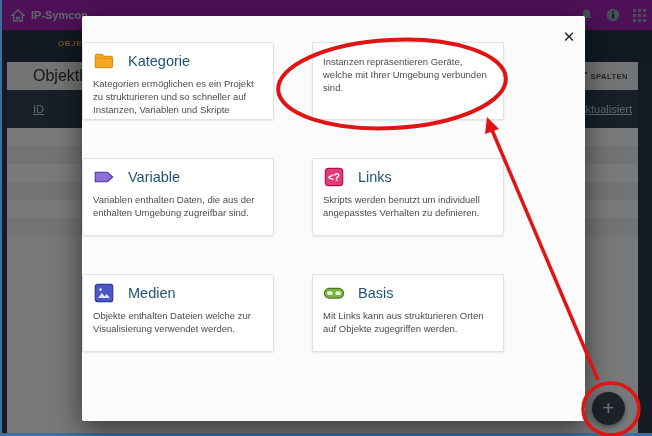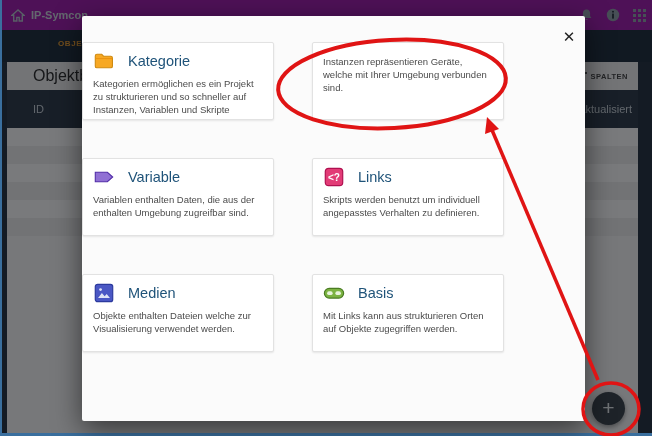--- a/index.html
+++ b/index.html
@@ -15,21 +15,21 @@
   .hdr-icons{position:absolute;right:6px;top:8px;display:flex;gap:13px;align-items:center;}
   .nav{position:absolute;left:2px;top:30px;right:0;height:32px;background:#1d2c3b;}
   .nav-tab{position:absolute;left:56px;top:9px;color:#f0a030;font-size:8px;font-weight:bold;letter-spacing:.6px;white-space:nowrap;}
   .panel{position:absolute;left:7px;top:62px;right:14px;bottom:3px;background:#fafafa;}
   .toolbar{height:28px;background:#f1f1f1;display:flex;align-items:center;justify-content:space-between;}
   .panel-title{font-size:16px;color:#2b2b2b;margin-left:26px;white-space:nowrap;}
   .cols-btn{display:flex;align-items:center;gap:4px;margin-right:10px;color:#444;font-size:7.5px;font-weight:bold;letter-spacing:.5px;}
   .funnel span{display:block;background:#555;height:1.5px;margin:1.5px auto;}
   .funnel .f1{width:10px}.funnel .f2{width:7px}.funnel .f3{width:4px}
   .thead{height:38px;background:#2c3a49;display:flex;align-items:center;justify-content:space-between;}
-  .th{color:#ccd4db;font-size:11px;}
+  .th{color:#ccd4db;font-size:11px;text-decoration:underline;}
   .th-id{margin-left:26px;}
   .th-upd{margin-right:6px;}
   .rows .r{height:18px;}
   .rows .r:nth-child(odd){background:#ffffff;}
   .rows .r:nth-child(even){background:#efefef;}
   .fab{position:absolute;left:592px;top:392px;width:33px;height:33px;border-radius:50%;
     background:#39424b;color:#e9edf0;font-size:21px;line-height:31px;text-align:center;
     box-shadow:0 2px 5px rgba(0,0,0,.4);}
   
   .overlay{position:absolute;inset:0;background:rgba(8,10,13,.54);z-index:10;}

